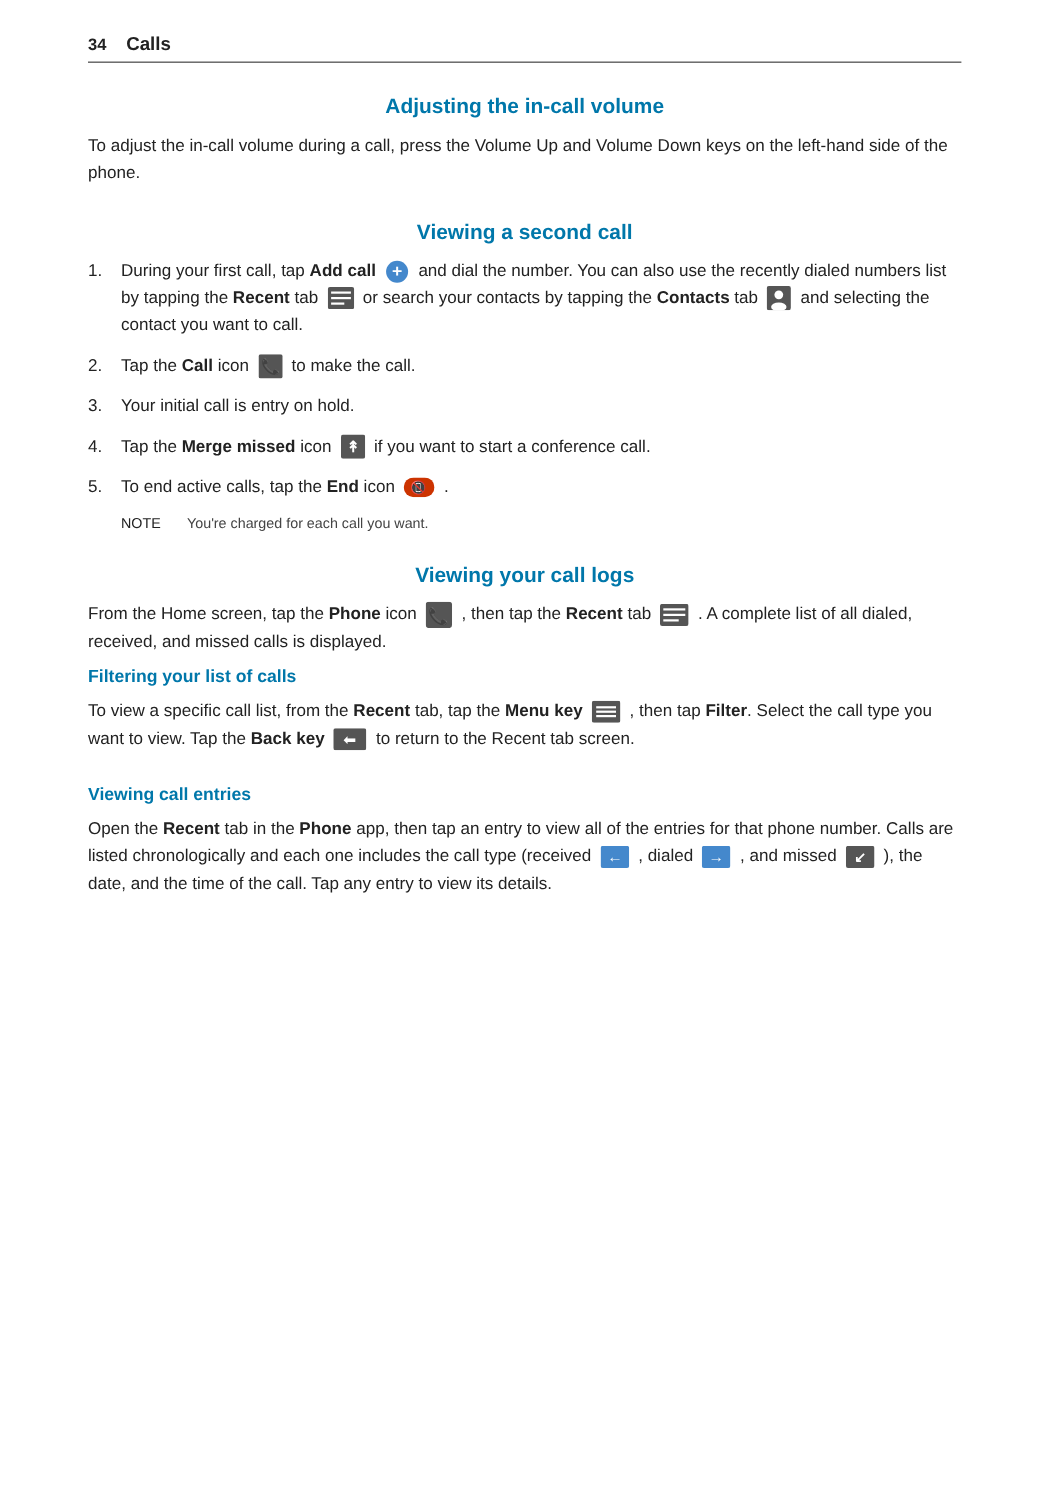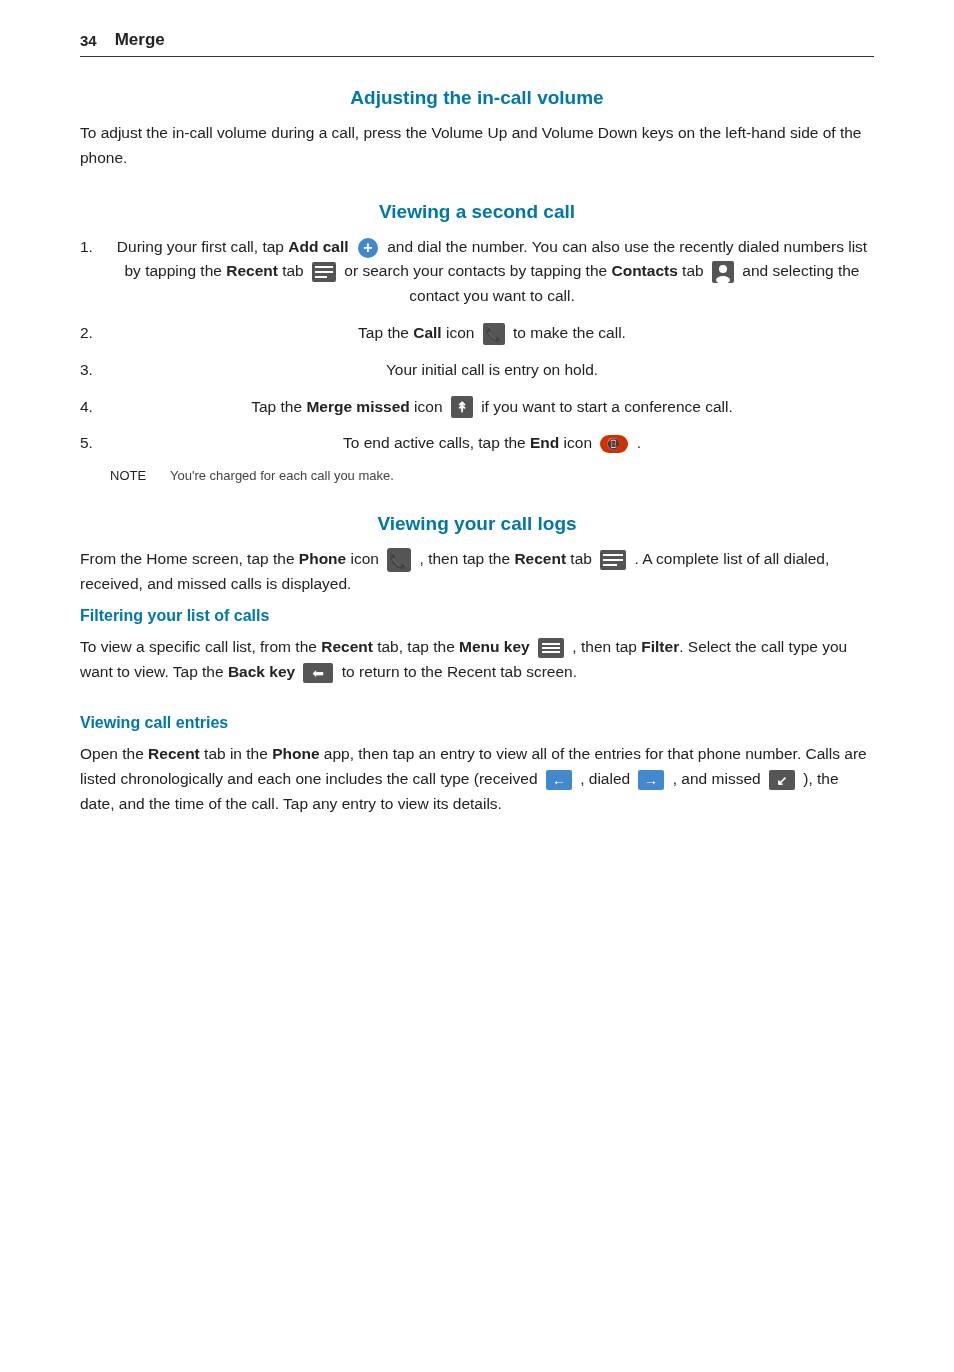--- a/index.html
+++ b/index.html
@@ -80,21 +80,20 @@
     }
 
     .list-number {
       min-width: 30px;
       font-size: 15.5px;
       color: #222;
     }
 
     .list-content {
       flex: 1;
-      text-align: center;
     }
 
     .bold {
       font-weight: bold;
     }
 
     .icon-inline {
       display: inline-flex;
       align-items: center;
       justify-content: center;
@@ -128,21 +127,21 @@
       margin: 0 2px;
     }
   </style>
 </head>
 <body>
 
 <div class="page">
 
   <div class="page-header">
     <span class="page-number">34</span>
-    <span class="page-title-header">Merge</span>
+    <span class="page-title-header">Calls</span>
   </div>
 
   <div class="section">
     <div class="section-title">Adjusting the in-call volume</div>
     <div class="para">To adjust the in-call volume during a call, press the Volume Up and Volume Down keys on the left-hand side of the phone.</div>
   </div>
 
   <div class="section">
     <div class="section-title">Viewing a second call</div>
 
@@ -227,21 +226,21 @@
             <rect width="28" height="18" rx="9" fill="#cc3300"></rect>
             <text x="14" y="13" text-anchor="middle" fill="white" font-size="12">📵</text>
           </svg>
         </span>
         .
       </span>
     </div>
 
     <div class="note-box">
       <span class="note-label">NOTE</span>
-      <span class="note-text">You're charged for each call you make.</span>
+      <span class="note-text">You're charged for each call you want.</span>
     </div>
   </div>
 
   <div class="section">
     <div class="section-title">Viewing your call logs</div>
     <div class="para">
       From the Home screen, tap the <span class="bold">Phone</span> icon
       
       <span class="icon-inline">
         <svg class="svg-icon" width="24" height="24" viewBox="0 0 24 24">

